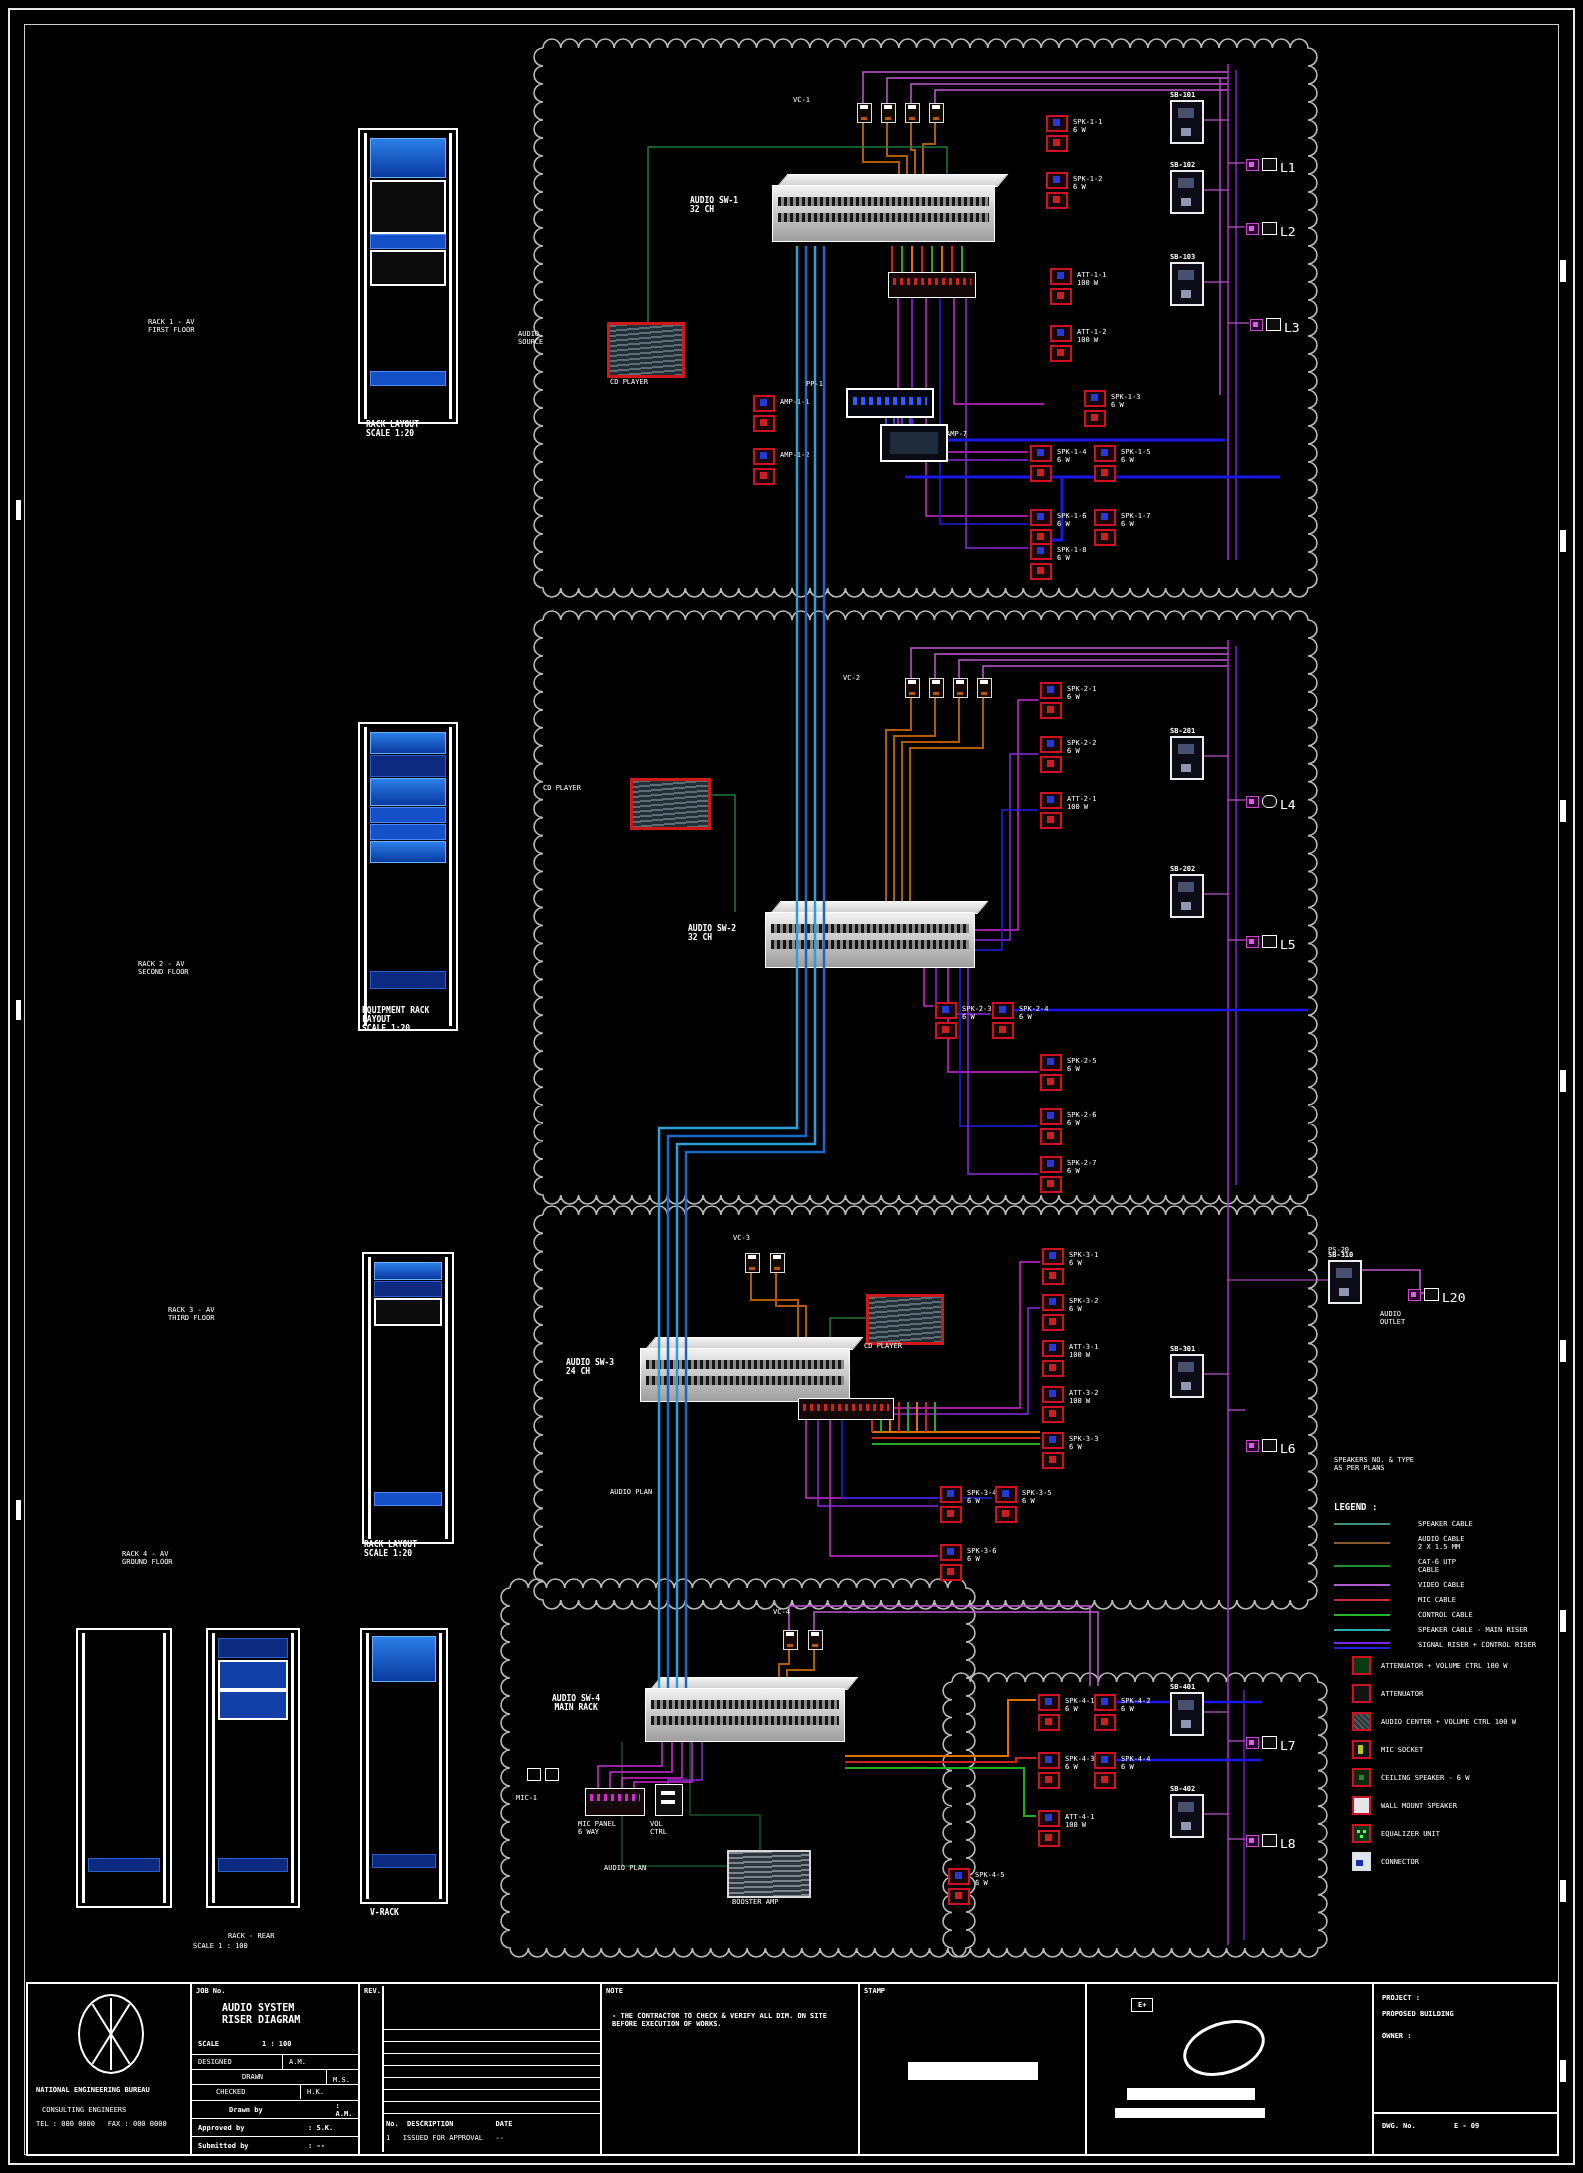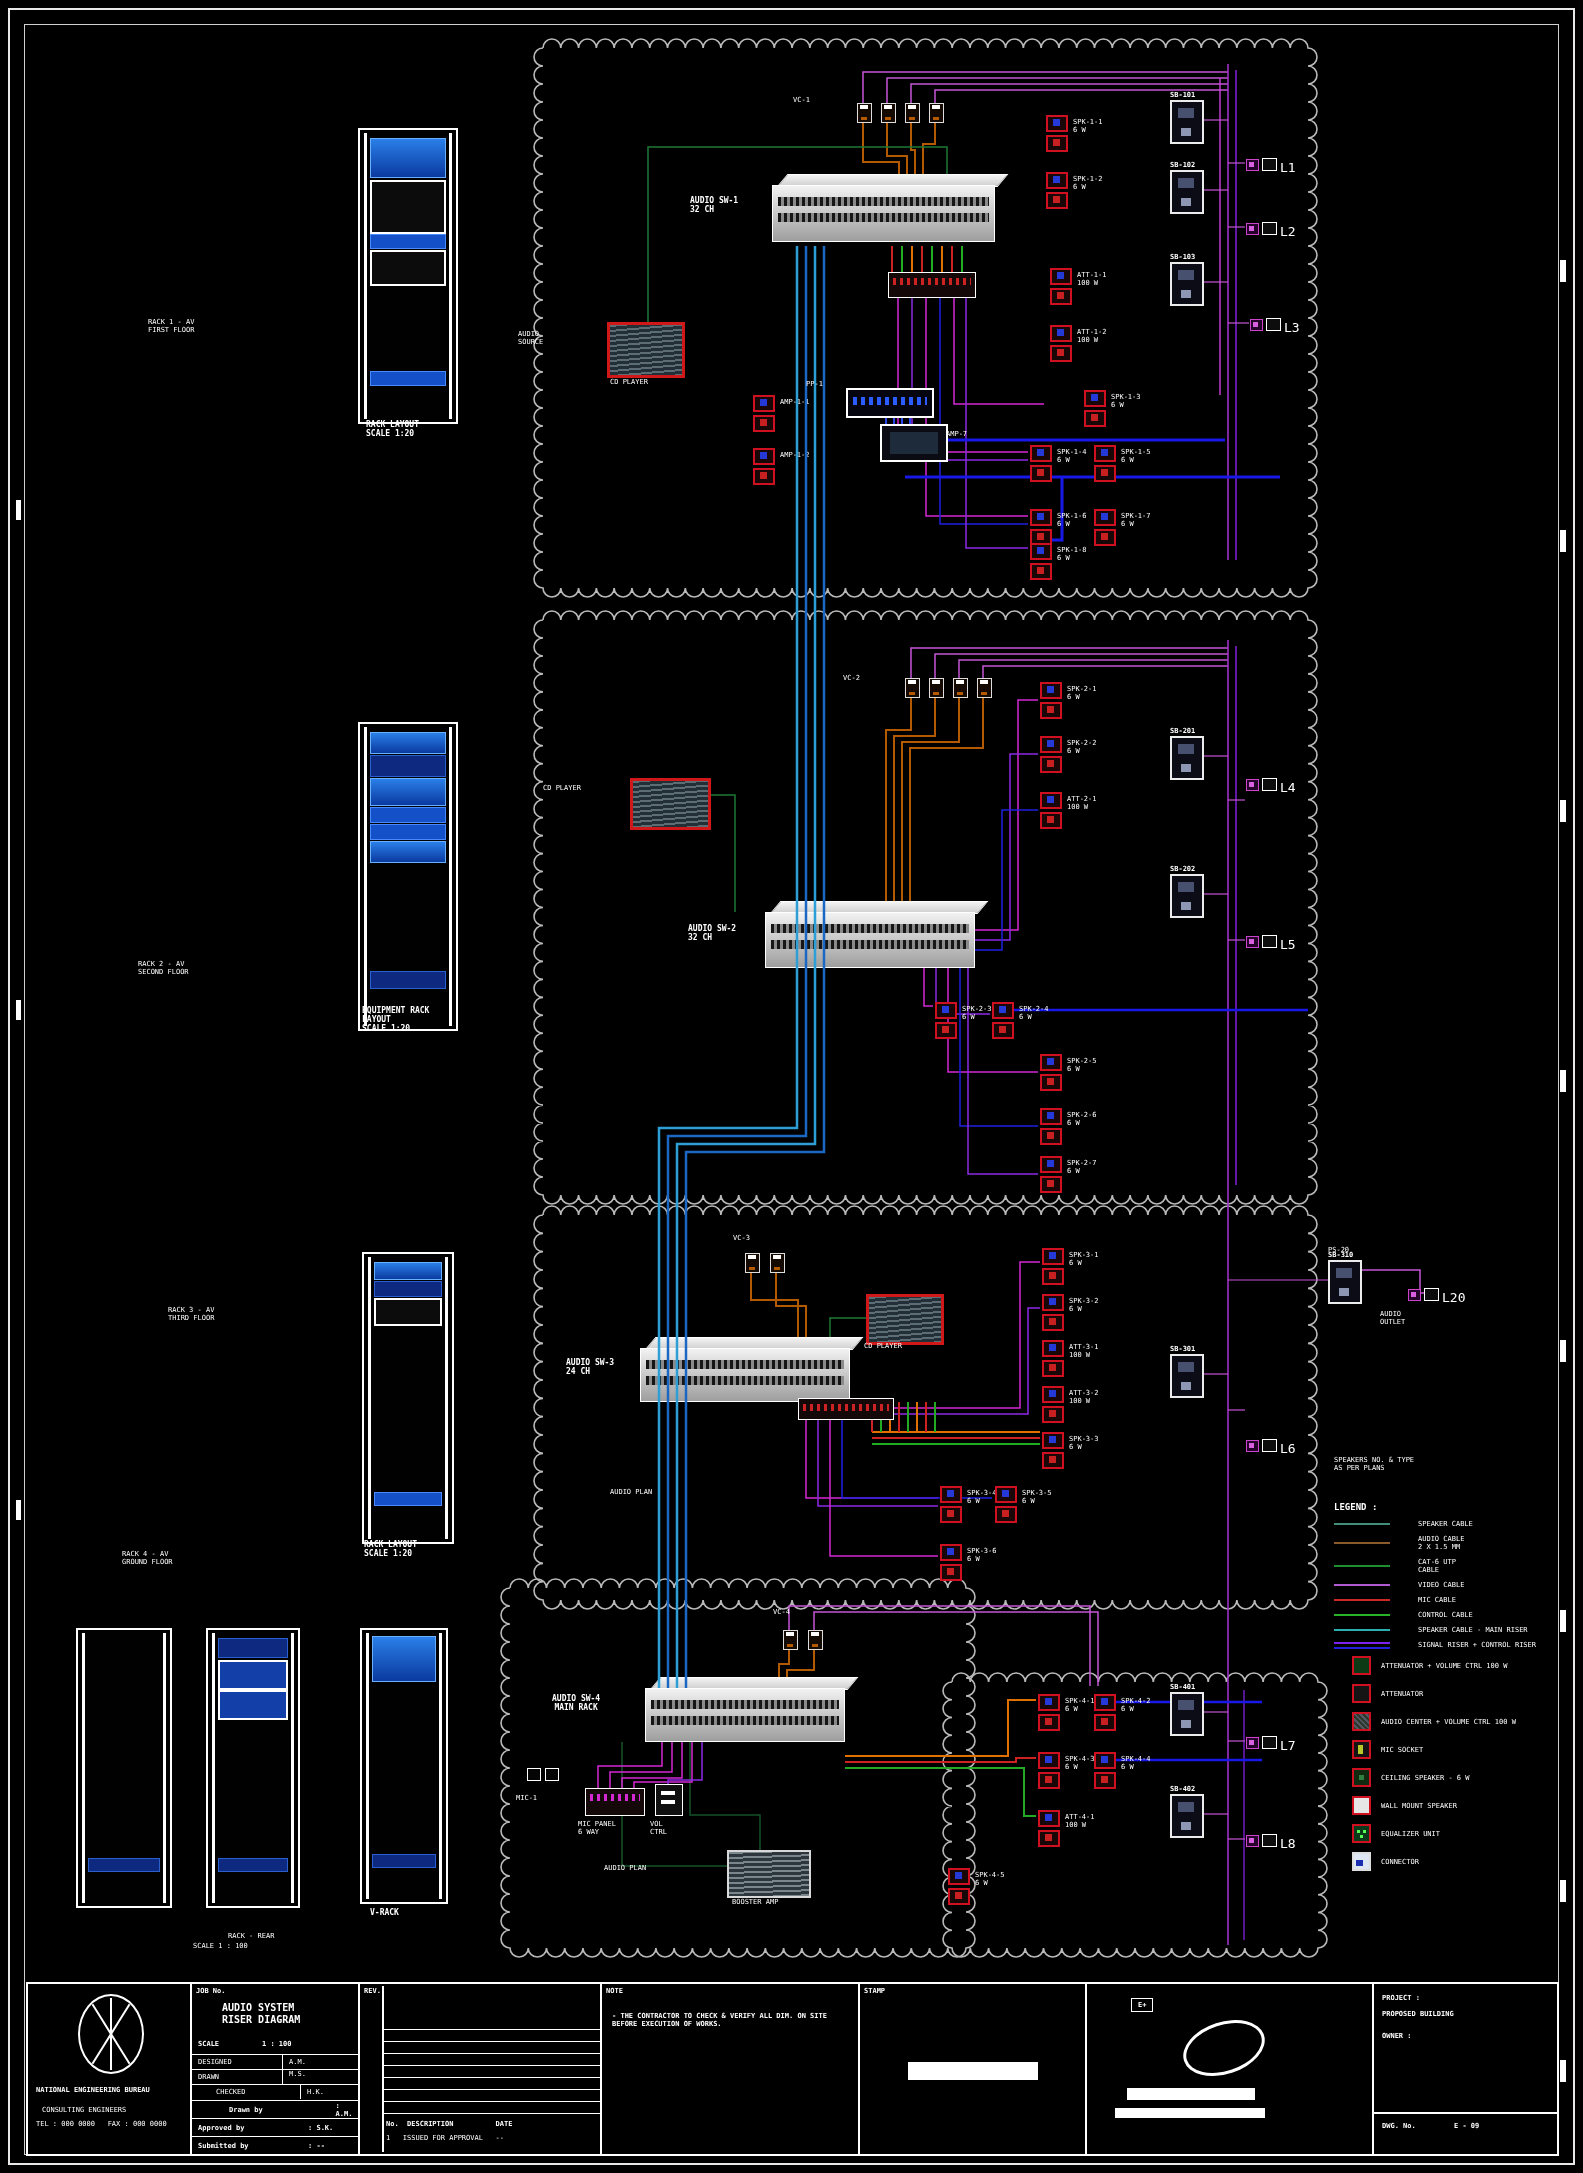--- a/index.html
+++ b/index.html
@@ -561,21 +561,21 @@
       <div class="plate" style="left: 1170px; top: 736px;">
         <div class="pin"></div>
         <div class="pin2"></div>
         <div class="pl">SB-201</div>
       </div>
       <div class="plate" style="left: 1170px; top: 874px;">
         <div class="pin"></div>
         <div class="pin2"></div>
         <div class="pl">SB-202</div>
       </div>
-      <div class="jack" style="left: 1262px; top: 778px;">
+      <div class="jack" style="left: 1262px; top: 795px; border-radius: 6px;">
         <span class="mc">
           <i></i>
         </span>
         <span class="jl">L4</span>
       </div>
       <div class="jack" style="left: 1262px; top: 935px;">
         <span class="mc">
           <i></i>
         </span>
         <span class="jl">L5</span>
@@ -951,21 +951,21 @@
     <div class="tag">JOB No.</div>
     <div class="tbtxt b" style="left:30px;top:18px;font-size:10px;line-height:12px;">AUDIO SYSTEM
 RISER DIAGRAM</div>
     <div class="tbtxt b" style="left:6px;top:56px;">SCALE</div>
     <div class="tbtxt b" style="left:70px;top:56px;">1 : 100</div>
     <div id="tb-rows" style="position:absolute;left:0;top:70px;width:100%;">
         <div style="border-top: 1px solid rgb(255, 255, 255); font-size: 7px; color: rgb(255, 255, 255); display: flex; height: 14px; align-items: center;">
           <span style="width:84px;padding-left:6px;border-right:1px solid #fff;height:100%;display:flex;align-items:center;">DESIGNED</span>
           <span style="padding-left:6px;">A.M.</span>
         </div>
-        <div style="border-top: 1px solid rgb(255, 255, 255); font-size: 7px; color: rgb(255, 255, 255); display: flex; height: 14px; align-items: flex-start;">
+        <div style="border-top: 1px solid rgb(255, 255, 255); font-size: 7px; color: rgb(255, 255, 255); display: flex; height: 14px; align-items: flex-end; padding-left: 44px;">
           <span style="width:84px;padding-left:6px;border-right:1px solid #fff;height:100%;display:flex;align-items:center;">DRAWN</span>
           <span style="padding-left:6px;">M.S.</span>
         </div>
         <div style="border-top: 1px solid rgb(255, 255, 255); font-size: 7px; color: rgb(255, 255, 255); display: flex; height: 14px; align-items: center;">
           <span style="width:84px;padding-left:24px;border-right:1px solid #fff;height:100%;display:flex;align-items:center;">CHECKED</span>
           <span style="padding-left:6px;">H.K.</span>
         </div>
       </div>
     <div id="tb-sign" style="position:absolute;left:0;top:116px;width:100%;">
         <div style="border-top: 1px solid rgb(255, 255, 255); font-size: 7px; font-weight: bold; color: rgb(255, 255, 255); display: flex; height: 17px; align-items: center; padding-left: 31px;">

